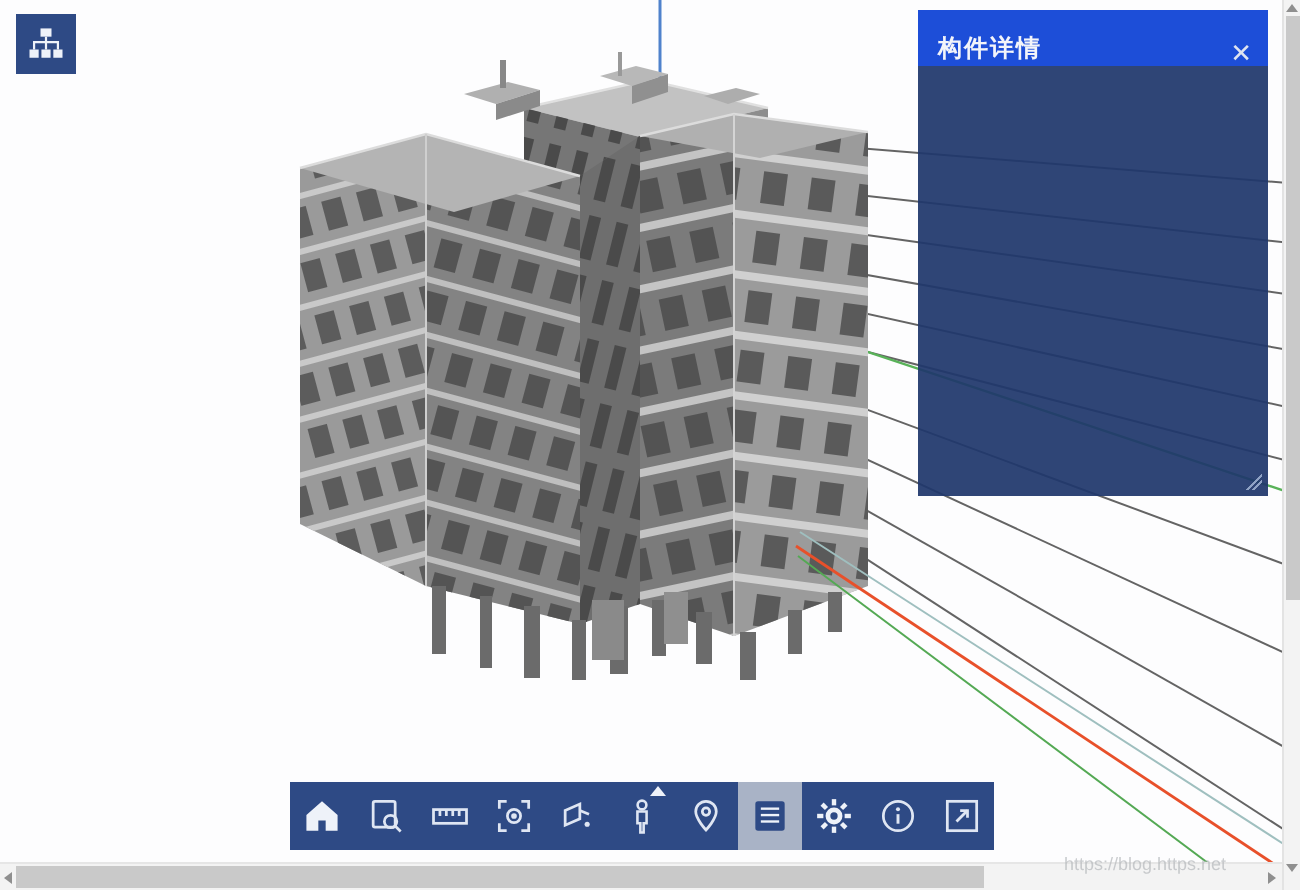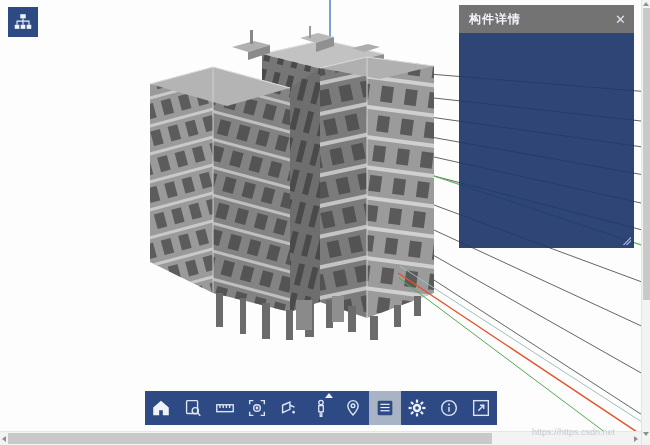--- a/index.html
+++ b/index.html
@@ -10,22 +10,22 @@
   }
   .scene{position:absolute;left:0;top:0;z-index:1;}
 
   
   .panel{
     position:absolute;left:459px;top:5px;width:175px;height:243px;z-index:3;
     background:rgba(31,55,108,0.93);
     display:flex;flex-direction:column;
   }
   .panel-header{
-    height:28px;flex:0 0 28px;background:#737373;color:#f2f4fa;
-    display:flex;align-items:center;justify-content:space-between;
+    height:28px;flex:0 0 28px;background:#1d4ed8;color:#f2f4fa;
+    display:flex;align-items:flex-end;justify-content:space-between;
     padding:0 8px 0 10px;box-sizing:border-box;
   }
   .panel-title{font-size:12px;font-weight:bold;letter-spacing:1px;}
   .panel-close{font-size:13px;color:#dfe4f0;cursor:pointer;line-height:1;}
   .panel-body{flex:1;position:relative;}
   .resize-grip{
     position:absolute;right:3px;bottom:3px;width:9px;height:9px;z-index:4;
     background:
       linear-gradient(135deg,transparent 0 55%,#8fa2c4 55% 62%,transparent 62% 72%,#8fa2c4 72% 79%,transparent 79%);
   }
@@ -307,15 +307,15 @@
     <div class="varrow-up"></div>
     <div class="vthumb"></div>
     <div class="varrow-down"></div>
   </div>
   <div class="hscroll">
     <div class="harrow-left"></div>
     <div class="hthumb"></div>
     <div class="harrow-right"></div>
   </div>
 
-  <div class="watermark">https://https.csdn.net</div>
+  <div class="watermark">https://blog.https.net</div>
 
 </div>
 
 </body></html>

